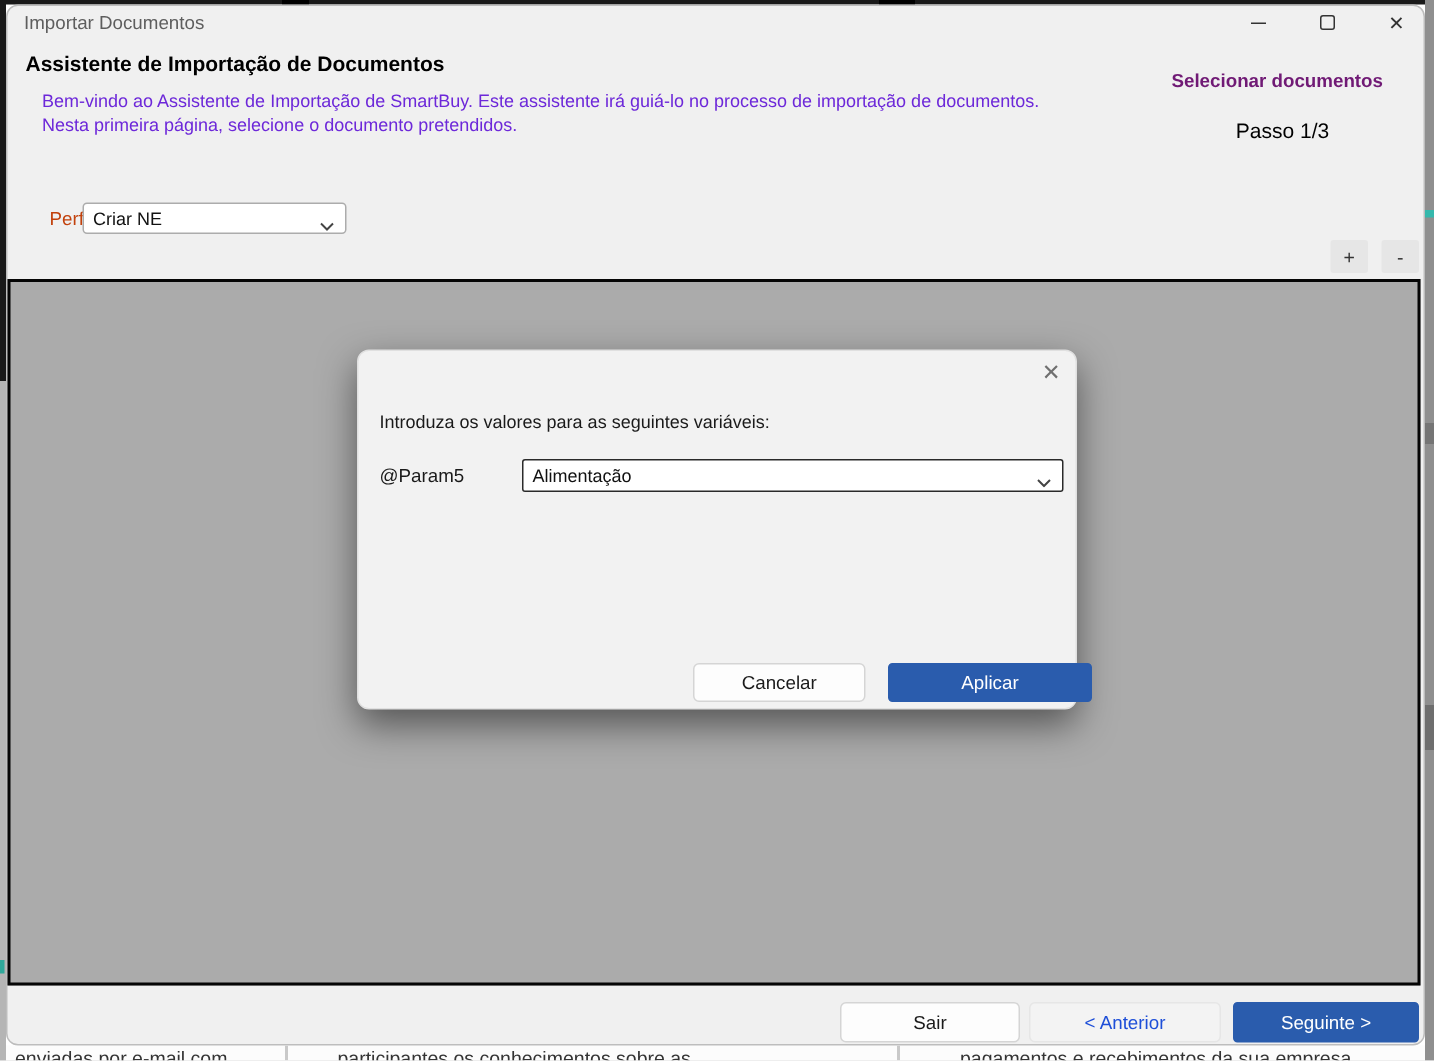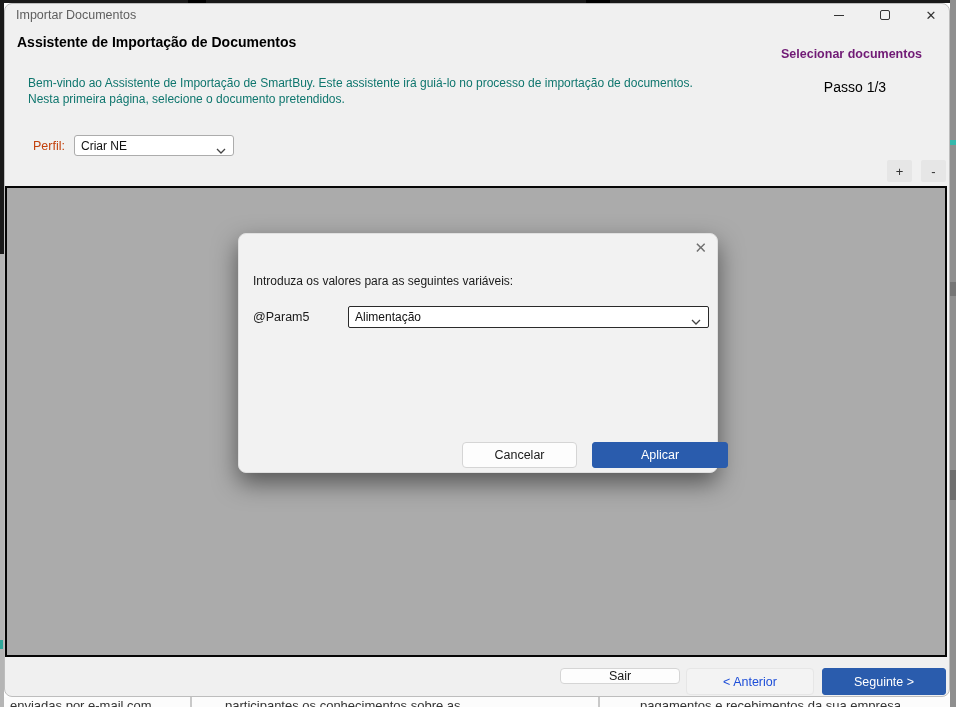--- a/index.html
+++ b/index.html
@@ -37,32 +37,32 @@
   }
   .titlebar-title { left:16px; top:8px; font-size:12.5px; color:#5e5e5e; }
   .win-btn { width:30px; height:22px; top:4px; display:flex; align-items:center; justify-content:center; cursor:default; }
   .win-btn-min { left:824px; }
   .win-btn-max { left:870px; }
   .win-btn-close { left:916px; font-size:13px; color:#333; }
   .glyph-min { display:block; width:10px; height:1px; background:#333; }
   .glyph-max { display:block; width:10px; height:10px; border:1.2px solid #333; border-radius:2px; }
 
   .header-title { left:17px; top:34px; font-size:14px; font-weight:bold; color:#000; }
-  .header-desc  { left:28px; top:75px; font-size:12px; color:#0f766e; line-height:16px; }
+  .header-desc  { left:28px; top:59px; font-size:12px; color:#6d28d9; line-height:16px; }
   .step-title   { left:762px; top:47px; width:160px; text-align:right; font-size:12.5px; font-weight:bold; color:#701a75; }
   .step-ind     { left:800px; top:79px; width:110px; text-align:center; font-size:14px; font-weight:normal; color:#000; }
 
   .profile-label { left:33px; top:139px; font-size:12.5px; color:#c2410c; }
   .combo {
     background:#fff; border:1px solid #acacac; border-radius:3px;
     display:flex; align-items:center; font-size:12px; color:#111;
     padding:0 22px 0 6px; cursor:default;
   }
   .combo .chev { position:absolute; right:7px; top:50%; margin-top:-3px; }
-  .profile-combo { left:74px; top:135px; width:160px; height:21px; }
+  .profile-combo { left:55px; top:135px; width:176px; height:21px; }
 
   .small-btn {
     width:25px; height:22px; background:#e6e6e6; border-radius:2px;
     display:flex; align-items:center; justify-content:center;
     font-size:13px; color:#333; cursor:default;
   }
   .btn-plus  { left:887px; top:160px; }
   .btn-minus { left:921px; top:160px; }
 
   .overlay-panel {
@@ -85,21 +85,21 @@
     display:flex; align-items:center; justify-content:center;
     font-size:12.5px; cursor:default;
   }
   .btn-light { background:#fdfdfd; border:1px solid #d5d5d5; border-radius:4px; color:#1a1a1a; }
   .btn-blue  { background:#2a5cad; border:1px solid #2a5cad; border-radius:3px; color:#fff; }
   .btn-disabled { background:#f3f3f3; border:1px solid #e6e6e6; border-radius:4px; color:#1d4ed8; }
   .modal-cancel { position:absolute; left:223px; top:208px; width:115px; height:26px; }
   .modal-apply  { position:absolute; left:353px; top:208px; width:136px; height:26px; }
 
   
-  .btn-exit { left:560px; top:668px; width:120px; height:16px; }
+  .btn-exit { left:560px; top:668px; width:120px; height:27px; }
   .btn-prev { left:686px; top:668px; width:128px; height:27px; }
   .btn-next { left:822px; top:668px; width:124px; height:27px; }
 </style>
 </head>
 <body>
 
 <div id="screen">
 
   <div class="abs bg-top"></div>
   <div class="abs bg-top-b1"></div>

